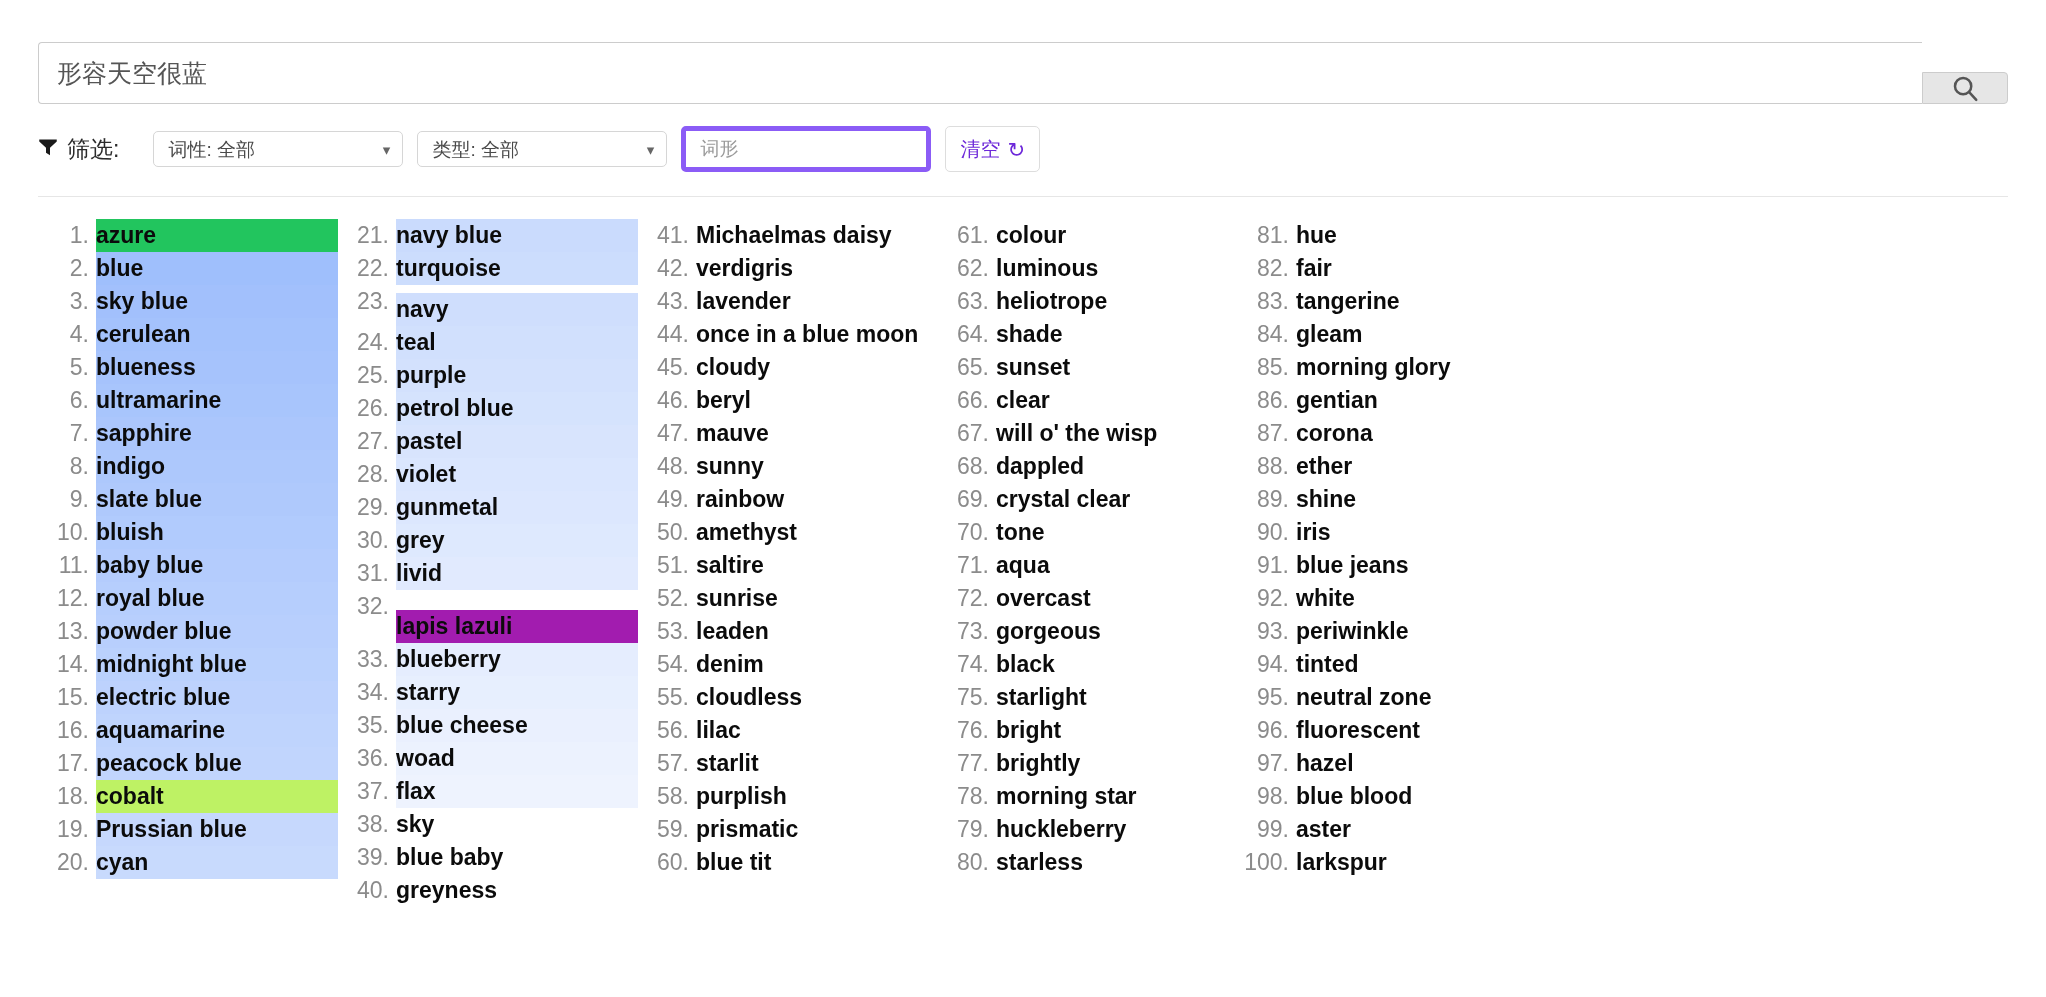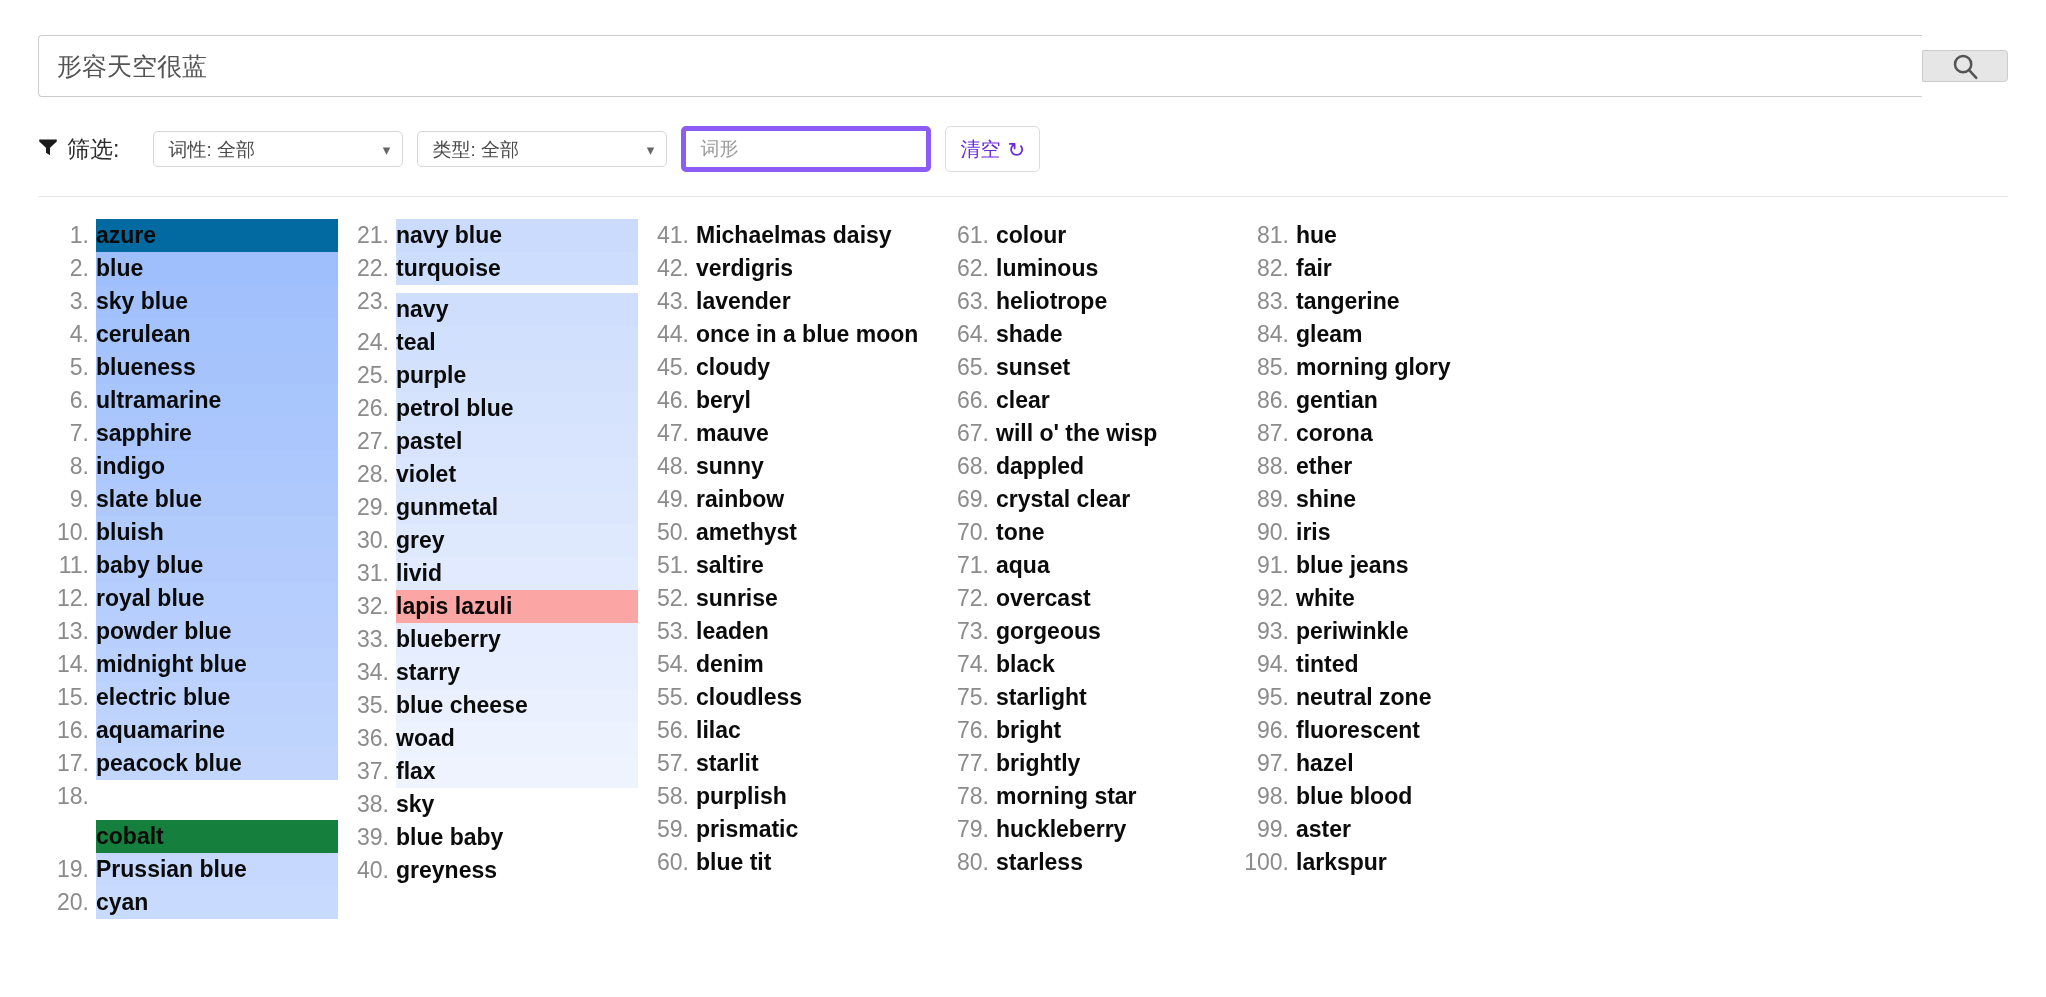--- a/index.html
+++ b/index.html
@@ -17,21 +17,21 @@
     width: 2046px;
     height: 997px;
     position: relative;
     background: #ffffff;
   }
 
   
   .search-row {
     margin: 28px 38px 0 38px;
     display: flex;
-    align-items: center;
+    align-items: flex-end;
     height: 76px;
   }
   .search-input {
     flex: 1 1 auto;
     border: 1px solid #cccccc;
     border-right: none;
     border-radius: 4px 0 0 4px;
     background: #ffffff;
     font-size: 25px;
     font-family: "Liberation Sans", "DejaVu Sans", sans-serif;
@@ -233,21 +233,21 @@
     </button>
   </div>
 
   <div class="divider"></div>
 
   <div class="results">
     <div class="result-col">
         <ol>
           <li class="result-item">
             <span class="item-index">1.</span>
-            <span class="item-word" style="background: #0369a1;">azure</span>
+            <span class="item-word" style="background: #22c55e;">azure</span>
           </li>
           <li class="result-item">
             <span class="item-index">2.</span>
             <span class="item-word" style="background: rgb(159, 191, 252);">blue</span>
           </li>
           <li class="result-item">
             <span class="item-index">3.</span>
             <span class="item-word" style="background: rgb(162, 192, 252);">sky blue</span>
           </li>
           <li class="result-item">
@@ -301,21 +301,21 @@
           <li class="result-item">
             <span class="item-index">16.</span>
             <span class="item-word" style="background: rgb(191, 212, 253);">aquamarine</span>
           </li>
           <li class="result-item">
             <span class="item-index">17.</span>
             <span class="item-word" style="background: rgb(193, 213, 253);">peacock blue</span>
           </li>
           <li class="result-item">
             <span class="item-index">18.</span>
-            <span class="item-word" style="background: #15803d; margin-top: 40px;">cobalt</span>
+            <span class="item-word" style="background: #bef264;">cobalt</span>
           </li>
           <li class="result-item">
             <span class="item-index">19.</span>
             <span class="item-word" style="background: rgb(198, 216, 253);">Prussian blue</span>
           </li>
           <li class="result-item">
             <span class="item-index">20.</span>
             <span class="item-word" style="background: rgb(200, 218, 253);">cyan</span>
           </li>
         </ol>
@@ -361,21 +361,21 @@
           <li class="result-item">
             <span class="item-index">30.</span>
             <span class="item-word" style="background: rgb(222, 233, 254);">grey</span>
           </li>
           <li class="result-item">
             <span class="item-index">31.</span>
             <span class="item-word" style="background: rgb(225, 234, 254);">livid</span>
           </li>
           <li class="result-item">
             <span class="item-index">32.</span>
-            <span class="item-word" style="background: #fca5a5;">lapis lazuli</span>
+            <span class="item-word" style="background: #a21caf; margin-top: 20px;">lapis lazuli</span>
           </li>
           <li class="result-item">
             <span class="item-index">33.</span>
             <span class="item-word" style="background: rgb(229, 237, 254);">blueberry</span>
           </li>
           <li class="result-item">
             <span class="item-index">34.</span>
             <span class="item-word" style="background: rgb(231, 239, 254);">starry</span>
           </li>
           <li class="result-item">

